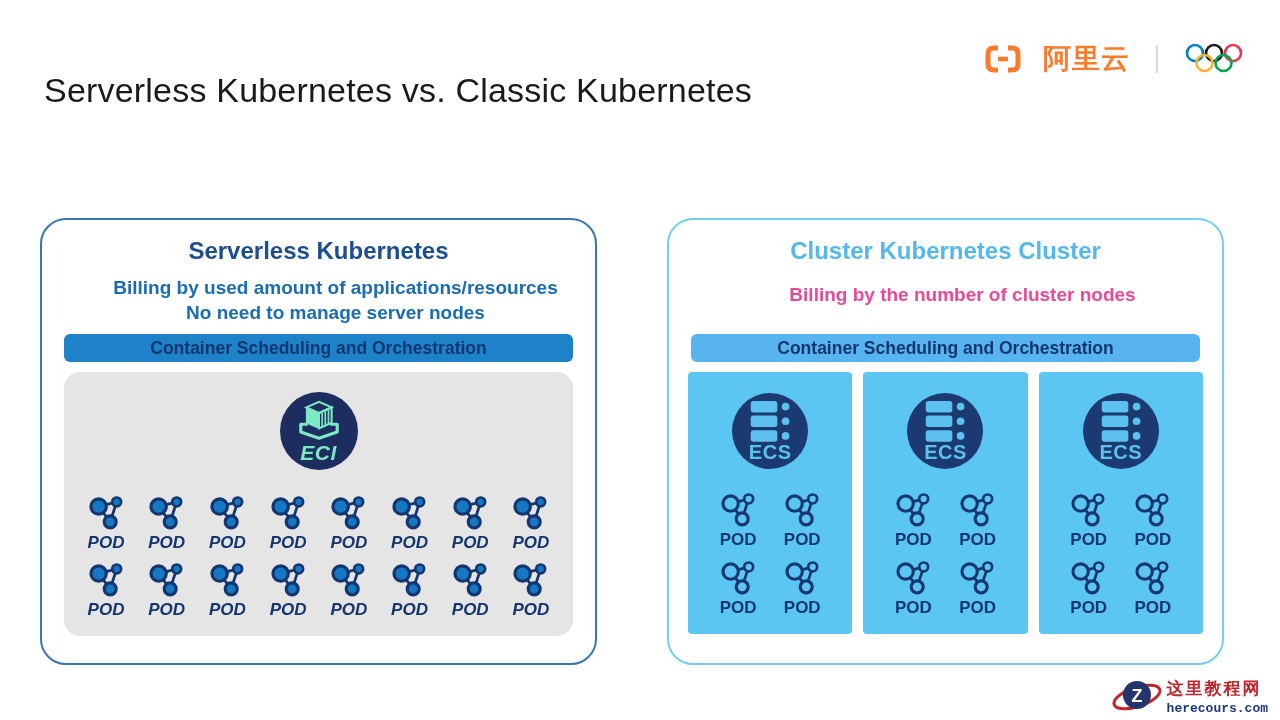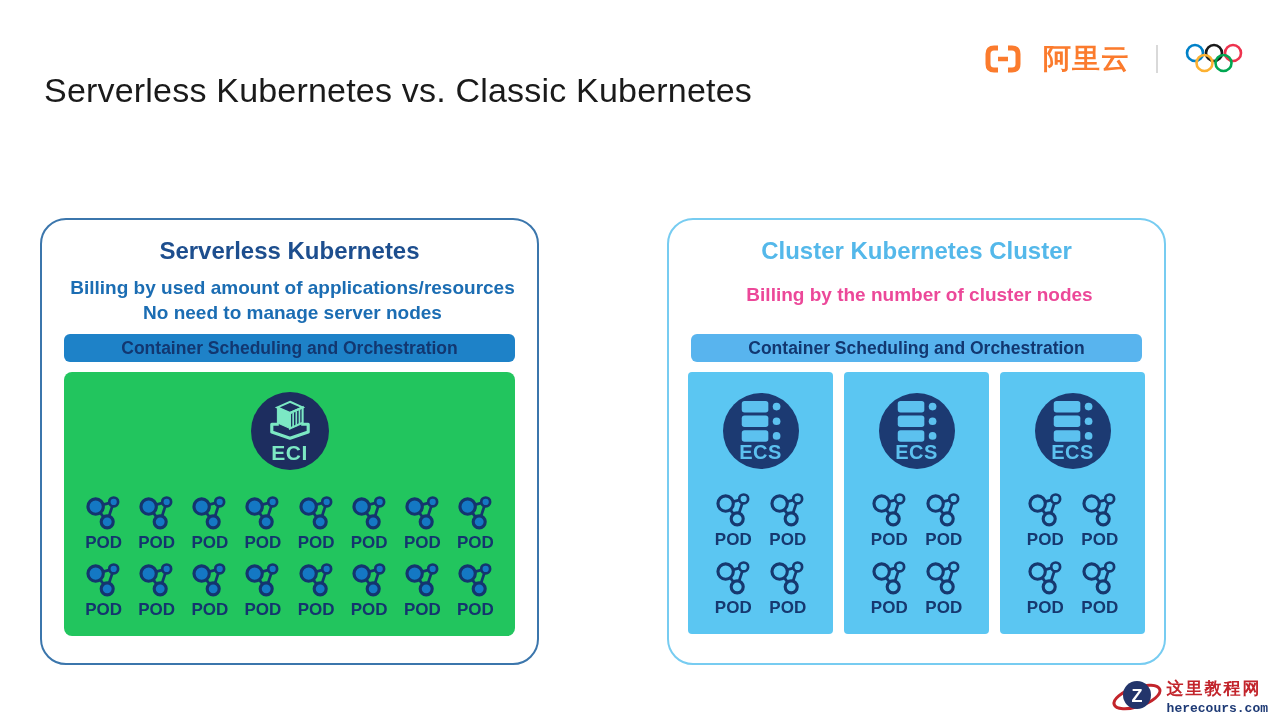--- a/index.html
+++ b/index.html
@@ -16,42 +16,42 @@
   .brand{position:absolute;right:34px;top:40px;text-align:center;}
   .brand-row{display:flex;align-items:center;justify-content:center;gap:22px;}
   .brand-name{font-size:28px;font-weight:bold;color:#fb7b2d;letter-spacing:1px;}
   .brand-divider{width:2px;height:28px;background:#d9d9d9;margin:0 4px;}
   .brand-tagline{
     margin-top:9px;font-size:13px;font-weight:600;color:#595959;
     letter-spacing:4.2px;white-space:nowrap;
   }
   
   .panel{
-    position:absolute;top:218px;width:499px;height:447px;
+    position:absolute;top:218px;width:557px;height:447px;
     border-radius:26px;box-sizing:border-box;background:#fff;text-align:center;
   }
   .panel-left{left:40px;border:2px solid #3b76ac;}
   .panel-right{left:667px;border:2px solid #77ccf1;}
   .panel-title{position:absolute;top:17px;left:0;width:100%;font-size:24px;font-weight:bold;}
   .panel-left .panel-title{color:#1d4e8e;}
   .panel-right .panel-title{color:#54b8ea;}
-  .panel-sub{position:absolute;left:3px;width:100%;font-size:19px;font-weight:600;line-height:25px;}
+  .panel-sub{position:absolute;left:17px;width:100%;font-size:19px;font-weight:600;line-height:25px;}
   .panel-left .panel-sub{top:55px;color:#1b6db3;}
   .panel-right .panel-sub{top:62px;color:#ec4899;}
   .sched-bar{
     position:absolute;left:22px;right:22px;top:114px;height:28px;border-radius:6px;
     display:flex;align-items:center;justify-content:center;
     font-size:17.5px;font-weight:bold;color:#123770;
   }
   .panel-left .sched-bar{background:#1e82c8;}
   .panel-right .sched-bar{background:#58b4ee;}
   
   .eci-box{
     position:absolute;left:22px;right:22px;top:152px;height:264px;
-    background:#22c55e;border-radius:8px;
+    background:#e5e5e5;border-radius:16px;font-style:italic;
   }
   .eci-circle{
     width:78px;height:78px;border-radius:50%;background:#1d2d5f;
     margin:20px auto 0;position:relative;
   }
   .eci-circle svg{position:absolute;top:7px;left:50%;transform:translateX(-50%);}
   .circle-label{
     position:absolute;bottom:5px;left:0;width:100%;
     font-size:21px;font-weight:bold;letter-spacing:0.5px;
   }

